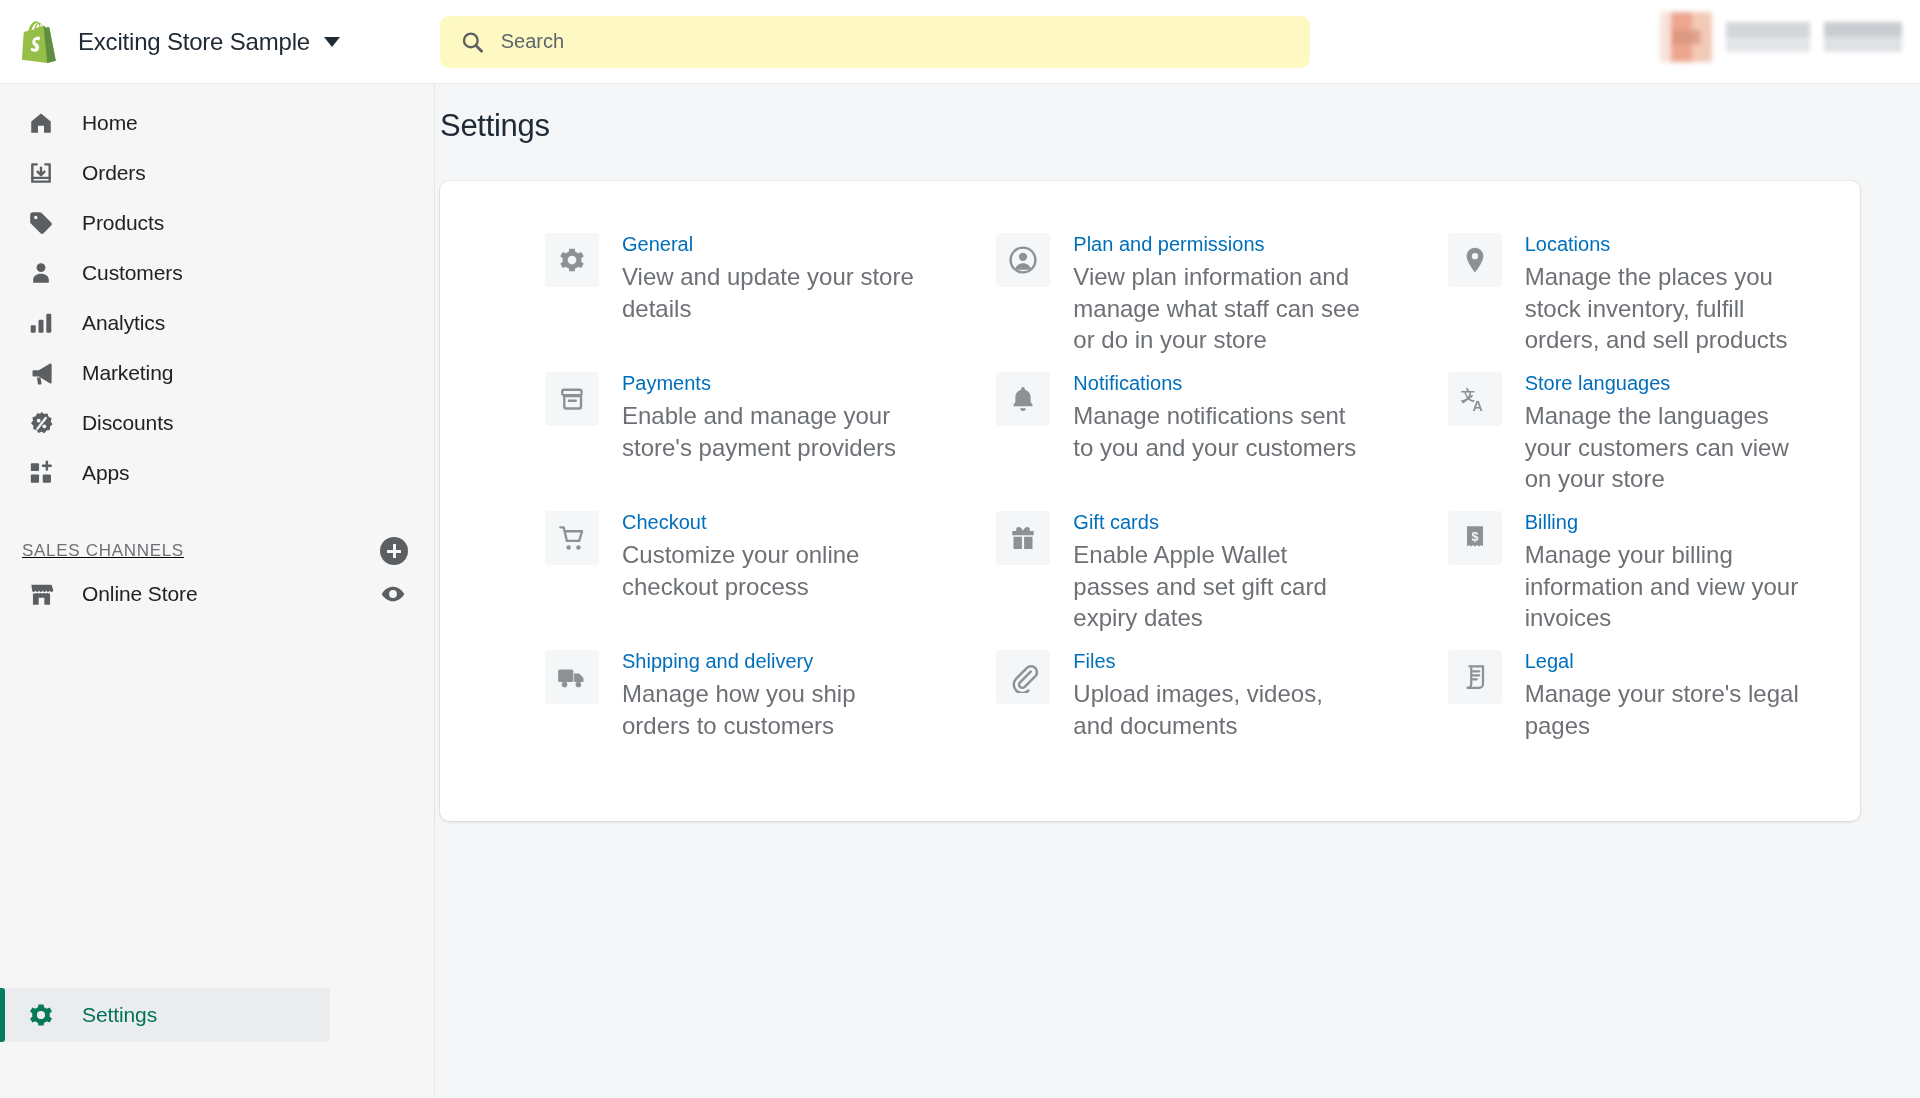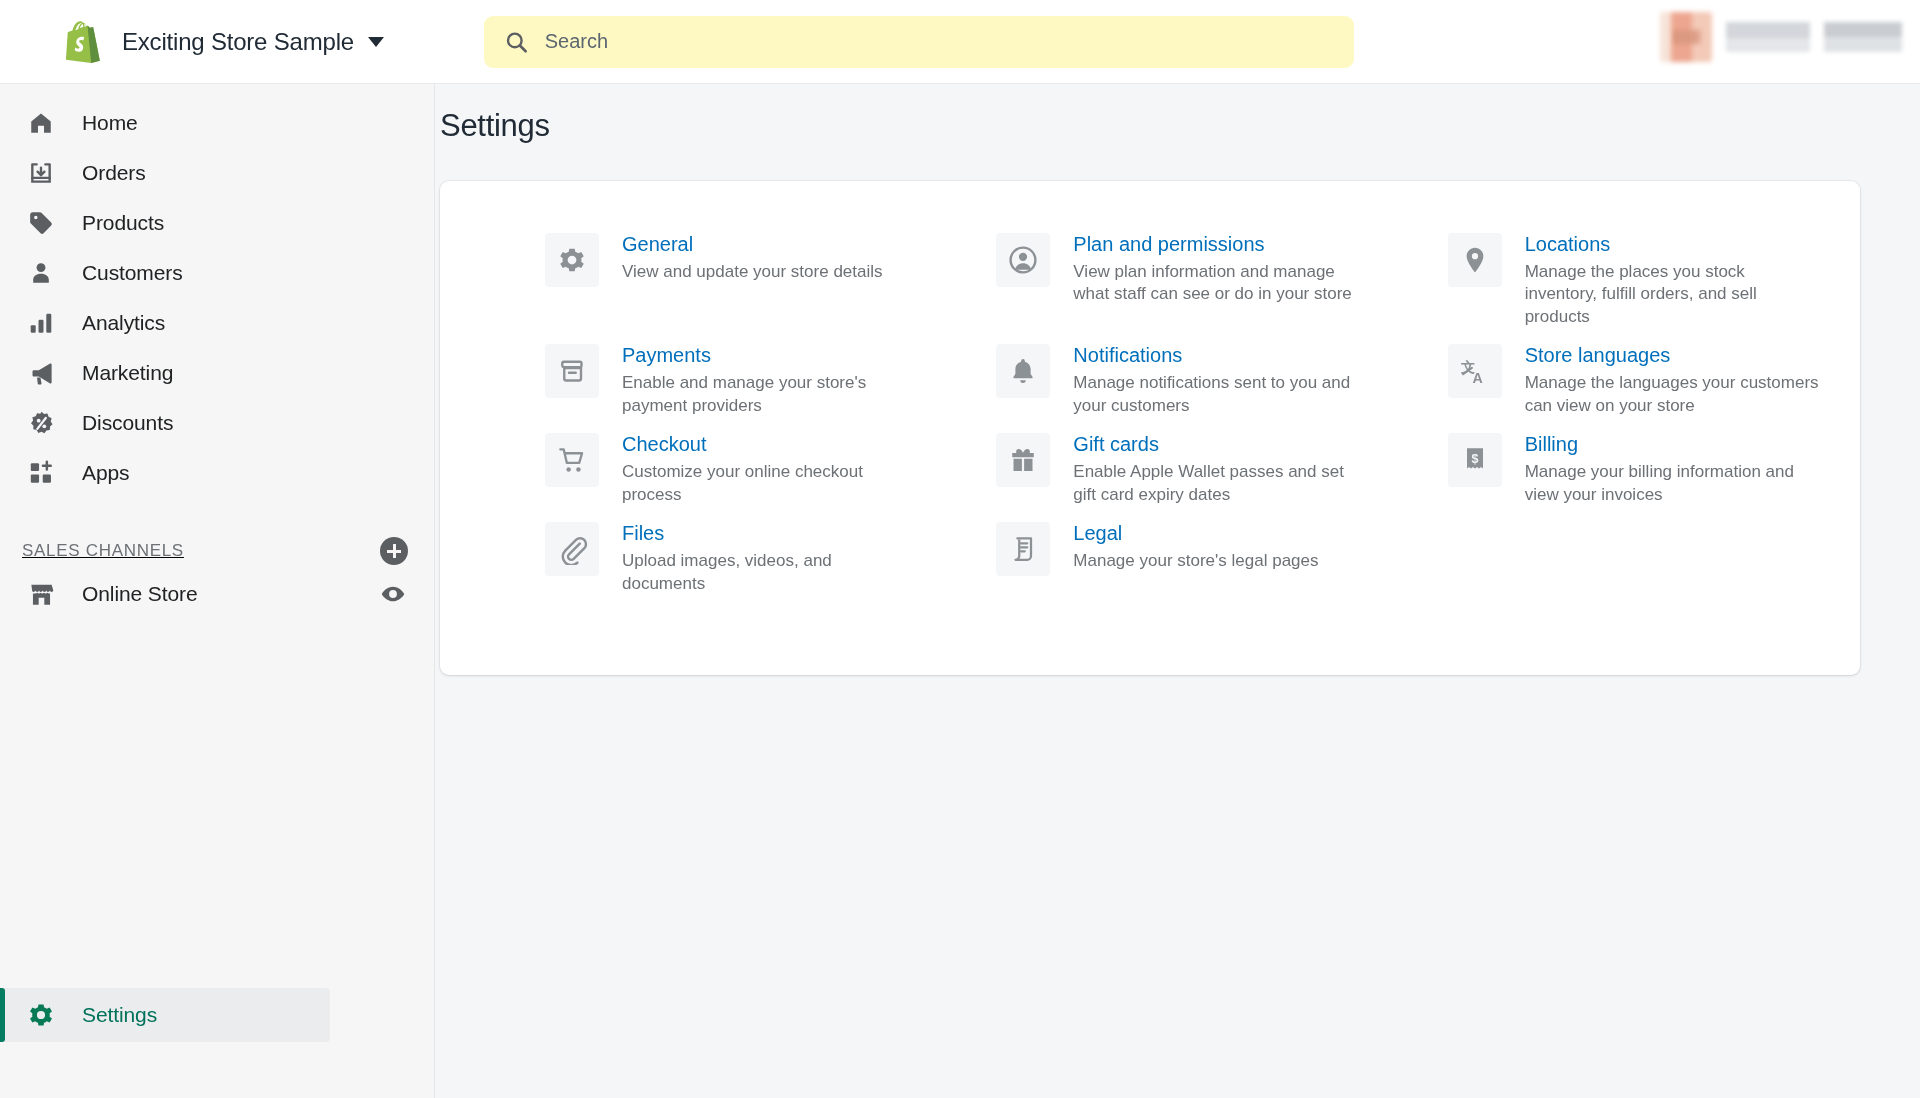--- a/index.html
+++ b/index.html
@@ -13,21 +13,21 @@
 
   
   .topbar {
     position: absolute; top: 0; left: 0;
     width: 1920px; height: 84px;
     background: #ffffff;
     display: flex; align-items: center;
     border-bottom: 1px solid #e8eaec;
     z-index: 5;
   }
-  .brand { display: flex; align-items: center; padding-left: 22px; width: 360px; margin-left: 44px; }
+  .brand { display: flex; align-items: center; padding-left: 22px; width: 360px; }
   .shop-logo { width: 38px; height: 42px; flex: none; }
   .brand-name {
     font-size: 24px; color: #212b36; font-weight: 400;
     margin-left: 18px; white-space: nowrap; letter-spacing: -0.2px;
   }
   .brand-caret {
     margin-left: 14px; width: 0; height: 0;
     border-left: 8px solid transparent; border-right: 8px solid transparent;
     border-top: 10px solid #212b36;
   }
@@ -169,21 +169,21 @@
     background: #f4f6f8; border-radius: 4px;
     display: flex; align-items: center; justify-content: center;
     color: #8c9196; margin-top: 2px;
   }
   .setting-text { margin-left: 23px; max-width: 310px; }
   .setting-title {
     font-size: 20px; color: #006fbb; line-height: 1.3;
     margin-bottom: 4px; display: block;
   }
   .setting-desc {
-    font-size: 17px; color: #6d7175; line-height: 1.32;
+    font-size: 24px; color: #6d7175; line-height: 1.32;
   }
 </style>
 </head>
 <body>
 
 <div class="topbar">
   <div class="brand">
     <svg class="shop-logo" viewBox="0 0 40 44">
       <path d="M28.6 6.6c-.2-.1-.5-.2-.8-.2-.2 0-2.7.6-2.7.6s-1.9-1.9-2.1-2.1c-.2-.2-.6-.1-.8-.1 0 0-.4.1-1 .3-.6-1.8-1.7-3.5-3.6-3.5h-.2C16.8.6 16 .2 15.3.2c-5.2 0-7.7 6.5-8.5 9.8-2 .6-3.5 1.1-3.7 1.2-1.1.3-1.2.4-1.3 1.5C1.7 13.5 0 40.6 0 40.6L26.5 44l9.2-2.3S28.8 6.8 28.6 6.6zM21.1 5.5l-1.7.5c0-.2 0-.5 0-.8 0-1-.1-1.8-.4-2.4C20.1 3 20.8 4.4 21.1 5.5zM17.7 3.1c.3.7.4 1.6.4 2.9v.2l-3.5 1.1c.7-2.6 1.9-3.8 3.1-4.2zM16.3 1.9c.2 0 .4.1.6.2-1.6.8-3.4 2.7-4.1 6.6l-2.8.9C10.8 6.4 12.9 1.9 16.3 1.9z" fill="#95BF47"></path>
       <path d="M27.8 6.4c-.2 0-2.7.6-2.7.6s-1.9-1.9-2.1-2.1c-.1-.1-.2-.1-.3-.1L26.5 44l9.2-2.3S28.8 6.8 28.6 6.6C28.4 6.5 28.1 6.4 27.8 6.4z" fill="#5E8E3E"></path>
@@ -447,20 +447,34 @@
             <path d="M5.6 2.6h12.8v16.2l-1.6-1.3-1.6 1.3-1.6-1.3-1.6 1.3-1.6-1.3-1.6 1.3-1.6-1.3-1.6 1.3z"></path>
             <text x="9.2" y="14.6" font-family="'Liberation Sans',sans-serif" font-size="10" font-weight="bold" fill="#f4f6f8">$</text>
           </svg>
         </span>
         <span class="setting-text">
           <span class="setting-title">Billing</span>
           <span class="setting-desc">Manage your billing information and view your invoices</span>
         </span>
       </div>
 
+      <div class="setting">
+        <span class="setting-ico">
+          <svg width="32" height="32" viewBox="0 0 24 24" fill="currentColor">
+            <rect x="1.6" y="6.4" width="11.4" height="9.4" rx="1.2"></rect>
+            <path d="M13.6 9.4h3.8l3.2 3.4v3h-7z"></path>
+            <circle cx="6.4" cy="17.6" r="2.1"></circle>
+            <circle cx="16.8" cy="17.6" r="2.1"></circle>
+          </svg>
+        </span>
+        <span class="setting-text">
+          <span class="setting-title">Shipping and delivery</span>
+          <span class="setting-desc">Manage how you ship orders to customers</span>
+        </span>
+      </div>
 
       <div class="setting">
         <span class="setting-ico">
           <svg width="31" height="31" viewBox="0 0 24 24" fill="none" stroke="currentColor" stroke-width="1.9" stroke-linecap="round">
             <path d="M17.6 7.4 9.3 15.7a2.5 2.5 0 0 0 3.6 3.6l8.3-8.3a4.6 4.6 0 0 0-6.5-6.5l-8.3 8.3a6.6 6.6 0 0 0 9.4 9.4"></path>
           </svg>
         </span>
         <span class="setting-text">
           <span class="setting-title">Files</span>
           <span class="setting-desc">Upload images, videos, and documents</span>

